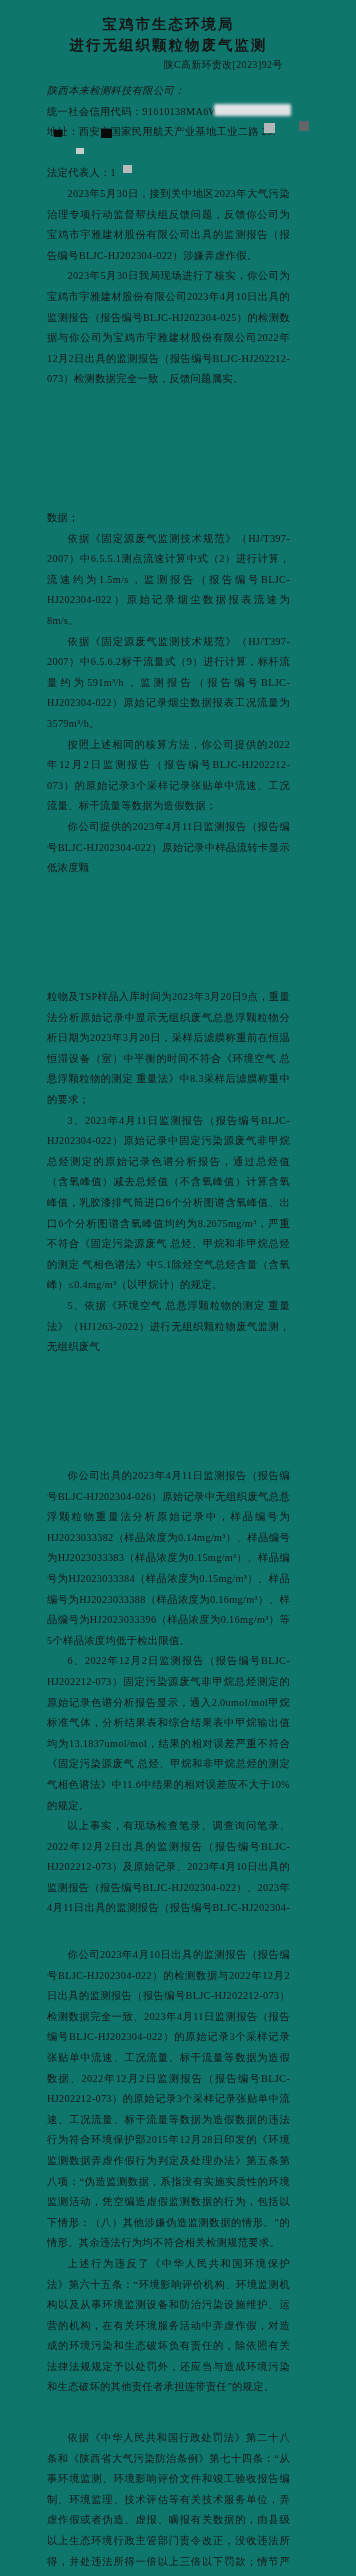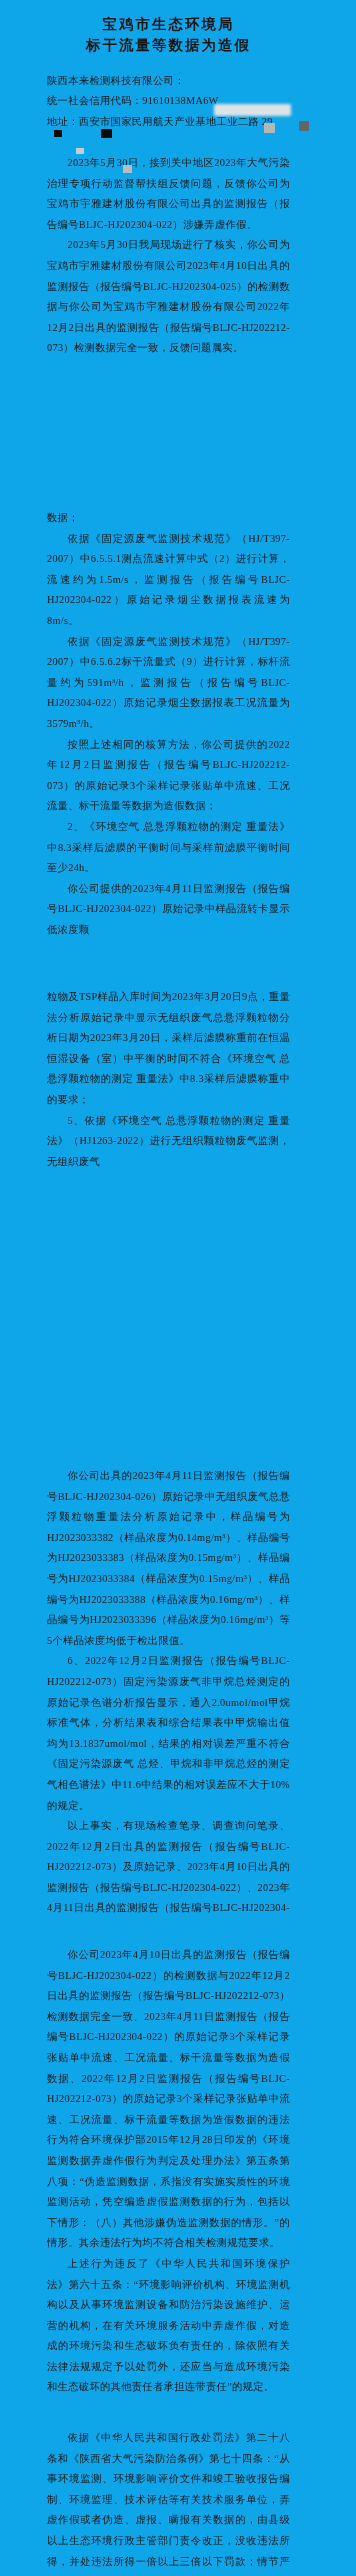--- a/index.html
+++ b/index.html
@@ -6,21 +6,21 @@
   body{
     width:356px;
     background:#ffffff;
     font-family:"Liberation Serif","DejaVu Serif",serif;
     color:#161616;
   }
   .doc{width:356px;position:relative;background:#fff;}
   .page{
     position:relative;
     box-sizing:border-box;
-    background:#0ea5e9;
+    background:#0f766e;
     padding-left:47px;
     padding-right:66px;
     height:479px;
     overflow:visible;
   }
   .page.last{height:466px;}
   .title-block{padding-top:14.4px;}
   .doc-title{
     text-align:center;
     font-weight:bold;
@@ -29,21 +29,21 @@
     letter-spacing:2.1px;
   }
   .doc-number{
     text-align:right;
     font-size:9.8px;
     line-height:17.5px;
     padding-right:7.2px;
     letter-spacing:0.5px;
   }
   .field-line{font-size:10.3px;line-height:20.6px;letter-spacing:0.3px;}
-  .recipient{margin-top:15px;}
+  .recipient{margin-top:8px;font-style:italic;}
   .blank-line{height:20.6px;}
   .page-body{padding-top:0;}
   .page-cont .page-body{padding-top:29px;}
   .page.last .page-body{padding-top:33px;}
   .page-body p{
     margin:0;
     font-size:10.3px;
     line-height:20.6px;
     text-align:justify;
     text-justify:inter-ideograph;
@@ -61,54 +61,56 @@
   .r-legal{left:123px;top:165px;width:9.3px;height:7.7px;background:#b9bcbe;}
 </style>
 </head>
 <body>
 
 <div class="doc">
 
   <div class="page">
     <div class="title-block">
       <div class="doc-title">宝鸡市生态环境局</div>
-      <div class="doc-title">标干流量等数据为造假</div>
+      <div class="doc-title">进行无组织颗粒物废气监测</div>
+      <div class="doc-number">陕C高新环责改[2023]92号</div>
     </div>
     <div class="field-line recipient">陕西本来检测科技有限公司：</div>
     <div class="field-line">统一社会信用代码：91610138MA6W</div>
     <div class="field-line">地址：西安市国家民用航天产业基地工业二路 29.</div>
     <div class="blank-line"></div>
+    <div class="field-line">法定代表人：1</div>
     <div class="page-body">
         <p class="indent">2023年5月30日，接到关中地区2023年大气污染治理专项行动监督帮扶组反馈问题，反馈你公司为宝鸡市宇雅建材股份有限公司出具的监测报告（报告编号BLJC-HJ202304-022）涉嫌弄虚作假。</p>
         <p class="indent">2023年5月30日我局现场进行了核实，你公司为宝鸡市宇雅建材股份有限公司2023年4月10日出具的监测报告（报告编号BLJC-HJ202304-025）的检测数据与你公司为宝鸡市宇雅建材股份有限公司2022年12月2日出具的监测报告（报告编号BLJC-HJ202212-073）检测数据完全一致，反馈问题属实。</p>
       </div>
 
     <div class="redact r-blur"></div>
     <div class="redact r-addr-gray"></div>
     <div class="redact r-addr-dark"></div>
     <div class="redact r-black-1"></div>
     <div class="redact r-black-2"></div>
     <div class="redact r-blank-blob"></div>
     <div class="redact r-legal"></div>
   </div>
 
   <div class="page page-cont">
     <div class="page-body">
         <p class="">数据；</p>
         <p class="indent">依据《固定源废气监测技术规范》（HJ/T397-2007）中6.5.5.1测点流速计算中式（2）进行计算，流速约为1.5m/s，监测报告（报告编号BLJC-HJ202304-022）原始记录烟尘数据报表流速为8m/s。</p>
         <p class="indent">依据《固定源废气监测技术规范》（HJ/T397-2007）中6.5.6.2标干流量式（9）进行计算，标杆流量约为591m³/h，监测报告（报告编号BLJC-HJ202304-022）原始记录烟尘数据报表工况流量为3579m³/h。</p>
         <p class="indent">按照上述相同的核算方法，你公司提供的2022年12月2日监测报告（报告编号BLJC-HJ202212-073）的原始记录3个采样记录张贴单中流速、工况流量、标干流量等数据为造假数据；</p>
-        <p class="indent">2、《环境空气 总悬浮颗粒物的测定 重量法》中8.3采样后滤膜的平衡时间与采样前滤膜平衡时间至少24h。</p>
         <p class="indent">你公司提供的2023年4月11日监测报告（报告编号BLJC-HJ202304-022）原始记录中样品流转卡显示低浓度颗</p>
       </div>
   </div>
 
   <div class="page page-cont">
     <div class="page-body">
         <p class="">粒物及TSP样品入库时间为2023年3月20日9点，重量法分析原始记录中显示无组织废气总悬浮颗粒物分析日期为2023年3月20日，采样后滤膜称重前在恒温恒湿设备（室）中平衡的时间不符合《环境空气 总悬浮颗粒物的测定 重量法》中8.3采样后滤膜称重中的要求；</p>
+        <p class="indent">3、2023年4月11日监测报告（报告编号BLJC-HJ202304-022）原始记录中固定污染源废气非甲烷总烃测定的原始记录色谱分析报告，通过总烃值（含氧峰值）减去总烃值（不含氧峰值）计算含氧峰值，乳胶漆排气筒进口6个分析图谱含氧峰值、出口6个分析图谱含氧峰值均约为8.2675mg/m³，严重不符合《固定污染源废气 总烃、甲烷和非甲烷总烃的测定 气相色谱法》中5.1除烃空气总烃含量（含氧峰）≤0.4mg/m³（以甲烷计）的规定。</p>
         <p class="indent">5、依据《环境空气 总悬浮颗粒物的测定 重量法》（HJ1263-2022）进行无组织颗粒物废气监测，无组织废气</p>
       </div>
   </div>
 
   <div class="page page-cont">
     <div class="page-body">
         <p class="indent">你公司出具的2023年4月11日监测报告（报告编号BLJC-HJ202304-026）原始记录中无组织废气总悬浮颗粒物重量法分析原始记录中，样品编号为HJ2023033382（样品浓度为0.14mg/m³）、样品编号为HJ2023033383（样品浓度为0.15mg/m³）、样品编号为HJ2023033384（样品浓度为0.15mg/m³）、样品编号为HJ2023033388（样品浓度为0.16mg/m³）、样品编号为HJ2023033396（样品浓度为0.16mg/m³）等5个样品浓度均低于检出限值。</p>
         <p class="indent">6、2022年12月2日监测报告（报告编号BLJC-HJ202212-073）固定污染源废气非甲烷总烃测定的原始记录色谱分析报告显示，通入2.0umol/mol甲烷标准气体，分析结果表和综合结果表中甲烷输出值均为13.1837umol/mol，结果的相对误差严重不符合《固定污染源废气 总烃、甲烷和非甲烷总烃的测定 气相色谱法》中11.6中结果的相对误差应不大于10%的规定。</p>
         <p class="indent">以上事实，有现场检查笔录、调查询问笔录、2022年12月2日出具的监测报告（报告编号BLJC-HJ202212-073）及原始记录、2023年4月10日出具的监测报告（报告编号BLJC-HJ202304-022）、2023年4月11日出具的监测报告（报告编号BLJC-HJ202304-022）及原始记录、技术服务合同等</p>
       </div>

